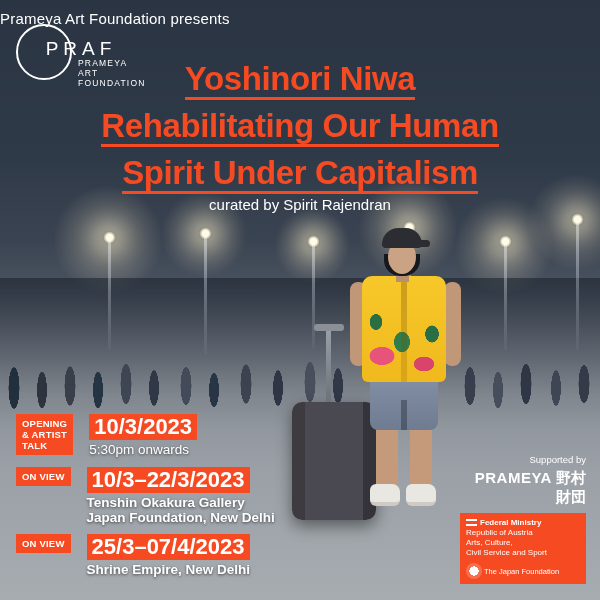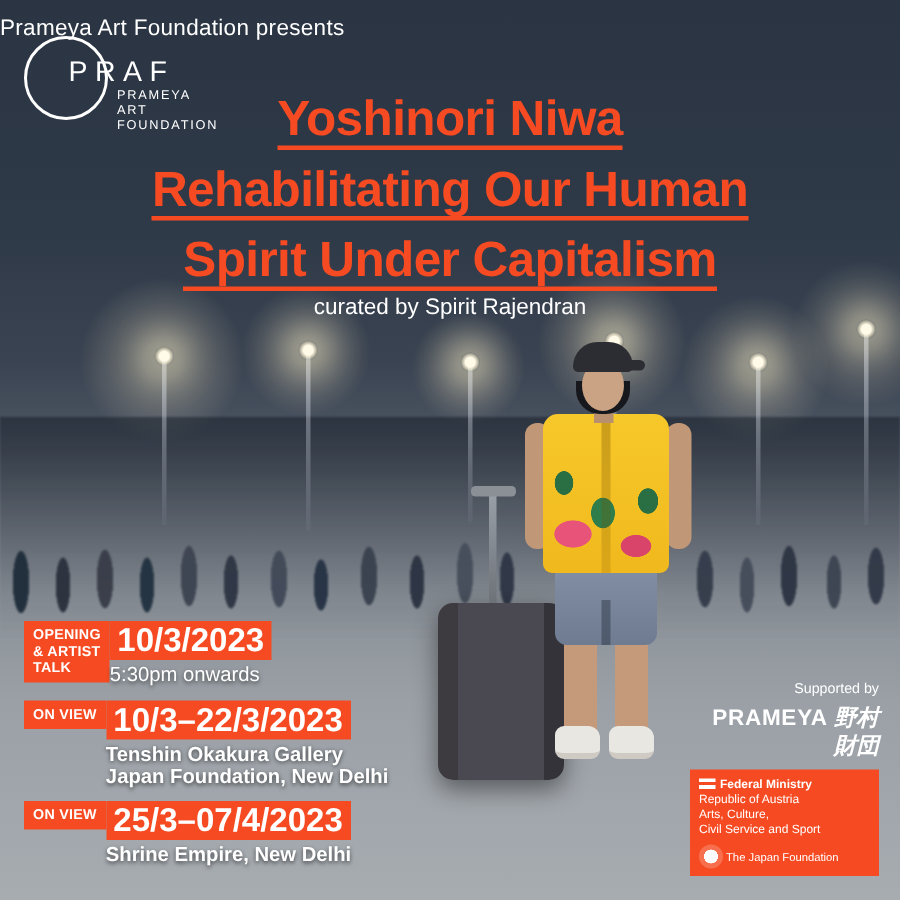--- a/index.html
+++ b/index.html
@@ -169,38 +169,38 @@
 
   
   .info { position: absolute; left: 16px; bottom: 14px; width: 330px; }
   .row { display: flex; align-items: flex-start; margin-bottom: 9px; }
   .tag {
     background: #f64b22; color: #ffffff;
     font-size: 9.5px; font-weight: 700; line-height: 11px;
     padding: 4px 6px; letter-spacing: 0.2px; white-space: pre-line;
     flex: 0 0 auto;
   }
-  .row-text { margin-left: 0; }
+  .row-text { margin-left: 16px; }
   .date {
     display: inline-block;
     background: #f64b22; color: #ffffff;
     font-size: 22px; font-weight: 700; line-height: 24px;
     padding: 1px 5px; white-space: nowrap;
   }
   .venue {
     color: #ffffff; font-size: 13.5px; font-weight: 700; line-height: 15px;
     margin-top: 2px; text-shadow: 0 1px 3px rgba(0,0,0,0.6);
   }
   .time { color: #ffffff; font-size: 13.5px; line-height: 16px; margin-top: 2px; text-shadow: 0 1px 3px rgba(0,0,0,0.6); }
 
   
   .support { position: absolute; right: 14px; bottom: 16px; width: 126px; text-align: left; }
   .support-label { color: #ffffff; font-size: 9.5px; text-align: right; margin-bottom: 4px; }
   .nomura { color: #ffffff; font-size: 15px; font-weight: 700; letter-spacing: 0.5px; text-align: right; margin-bottom: 6px; }
-  .nomura .jp { letter-spacing: 0; font-style: italic; }
+  .nomura .jp { letter-spacing: 0; }
   .austria { background: #f64b22; padding: 5px 6px; }
   .austria-line { color: #ffffff; font-size: 8px; line-height: 10px; }
   .austria-line.b { font-weight: 700; }
   .flag { display: inline-block; width: 11px; height: 7px; margin-right: 3px; background: linear-gradient(to bottom, #ffffff 0 33%, #f64b22 33% 66%, #ffffff 66% 100%); vertical-align: middle; }
   .jf {
     margin-top: 5px; color: #ffffff; font-size: 7.5px; line-height: 9px;
     display: flex; align-items: center; gap: 2px;
   }
   .jf-mark { width: 16px; height: 16px; border-radius: 50%; background: radial-gradient(circle at 50% 50%, #ffffff 0 40%, rgba(255,255,255,0.2) 42% 100%); flex: 0 0 auto; }
 </style>

